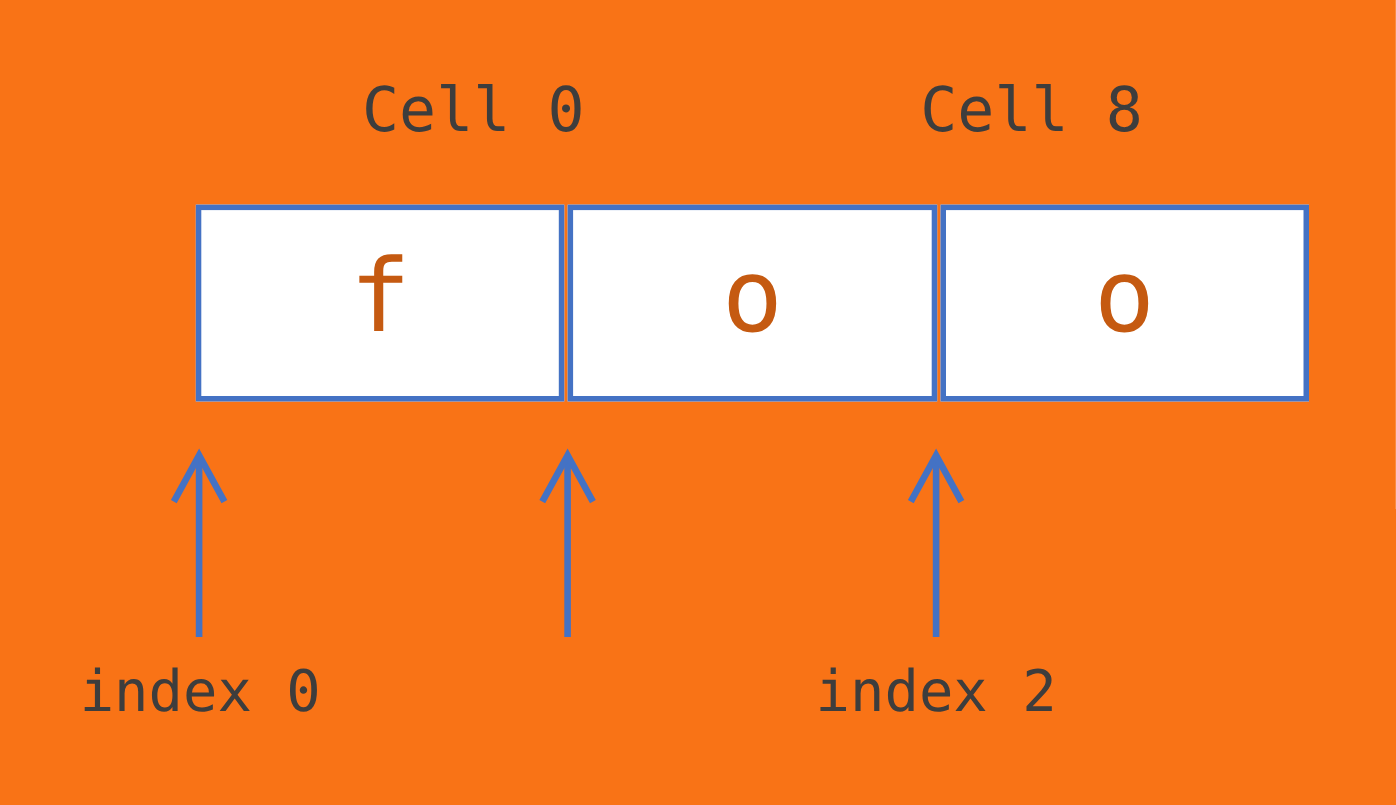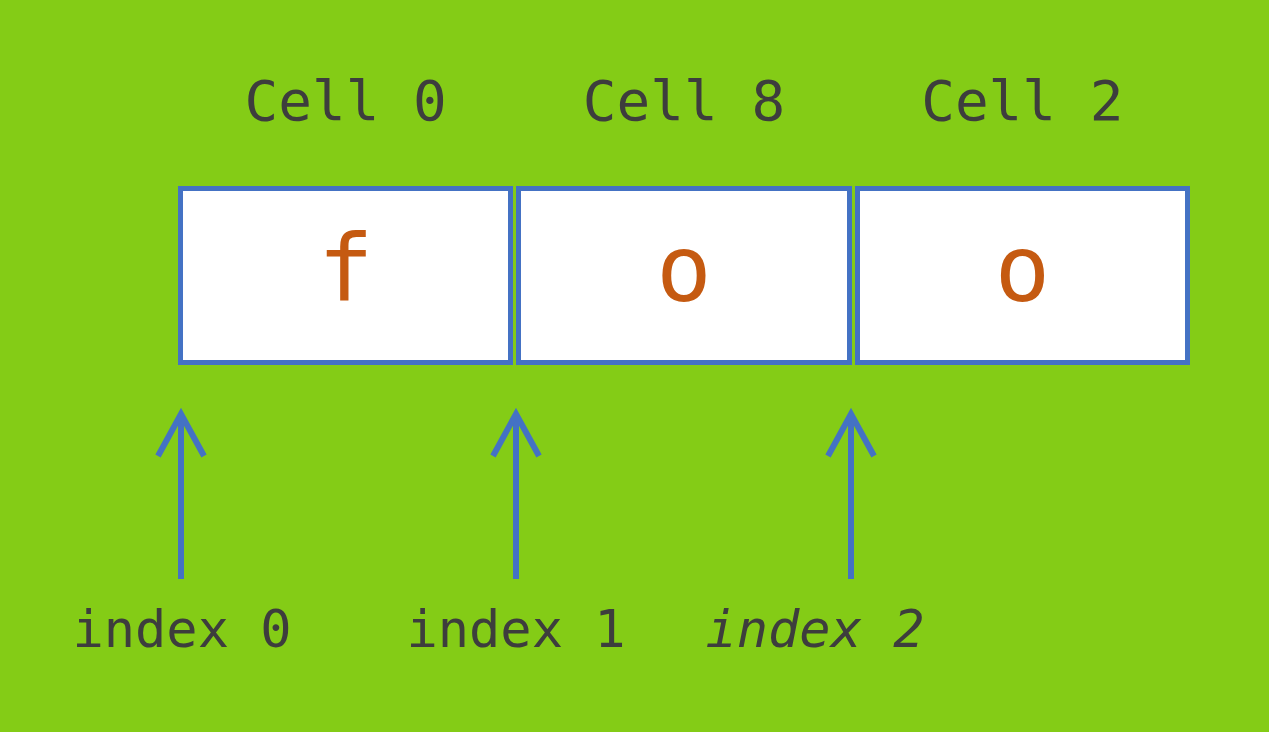--- a/index.html
+++ b/index.html
@@ -7,21 +7,21 @@
     --arrow: #4472C4;
     --cell-value: #C55A11;
     --label-text: #3D3D3D;
   }
   * { margin: 0; padding: 0; box-sizing: border-box; }
   html, body { background: #ffffff; }
   .canvas {
     position: relative;
     width: 1269px;
     height: 732px;
-    background: #84cc16;
+    background: #f97316;
     overflow: hidden;
     font-family: "DejaVu Sans Mono", "Liberation Mono", monospace;
   }
   .labels-row {
     position: absolute;
     left: 178px;
     top: 72px;
     width: 1012px;
     display: flex;
     gap: 3px;
@@ -76,31 +76,30 @@
     top: 602px;
     width: 400px;
     text-align: center;
     font-size: 52px;
     line-height: 54px;
     color: var(--label-text);
     white-space: pre;
   }
   .index-label.pos-0 { left: -18px; }  
   .index-label.pos-1 { left: 316px; }  
-  .index-label.pos-2 { left: 615px; font-style: italic; }  
+  .index-label.pos-2 { left: 651px; }  
 </style>
 </head>
 <body>
 
 <div class="canvas">
 
   <div class="labels-row">
     <div class="cell-label">Cell 0</div>
     <div class="cell-label">Cell 8</div>
-    <div class="cell-label">Cell 2</div>
   </div>
 
   <div class="cells-row">
     <div class="array-cell">
       <span class="cell-value">f</span>
     </div>
     <div class="array-cell">
       <span class="cell-value">o</span>
     </div>
     <div class="array-cell">
@@ -117,16 +116,15 @@
       <line class="arrow-stroke" x1="516" y1="417" x2="516" y2="579"></line>
       <polyline class="arrow-stroke" points="493,456 516,414 539,456"></polyline>
     </g>
     <g>
       <line class="arrow-stroke" x1="851" y1="417" x2="851" y2="579"></line>
       <polyline class="arrow-stroke" points="828,456 851,414 874,456"></polyline>
     </g>
   </svg>
 
   <div class="index-label pos-0">index 0</div>
-  <div class="index-label pos-1">index 1</div>
   <div class="index-label pos-2">index 2</div>
 
 </div>
 
 </body></html>

